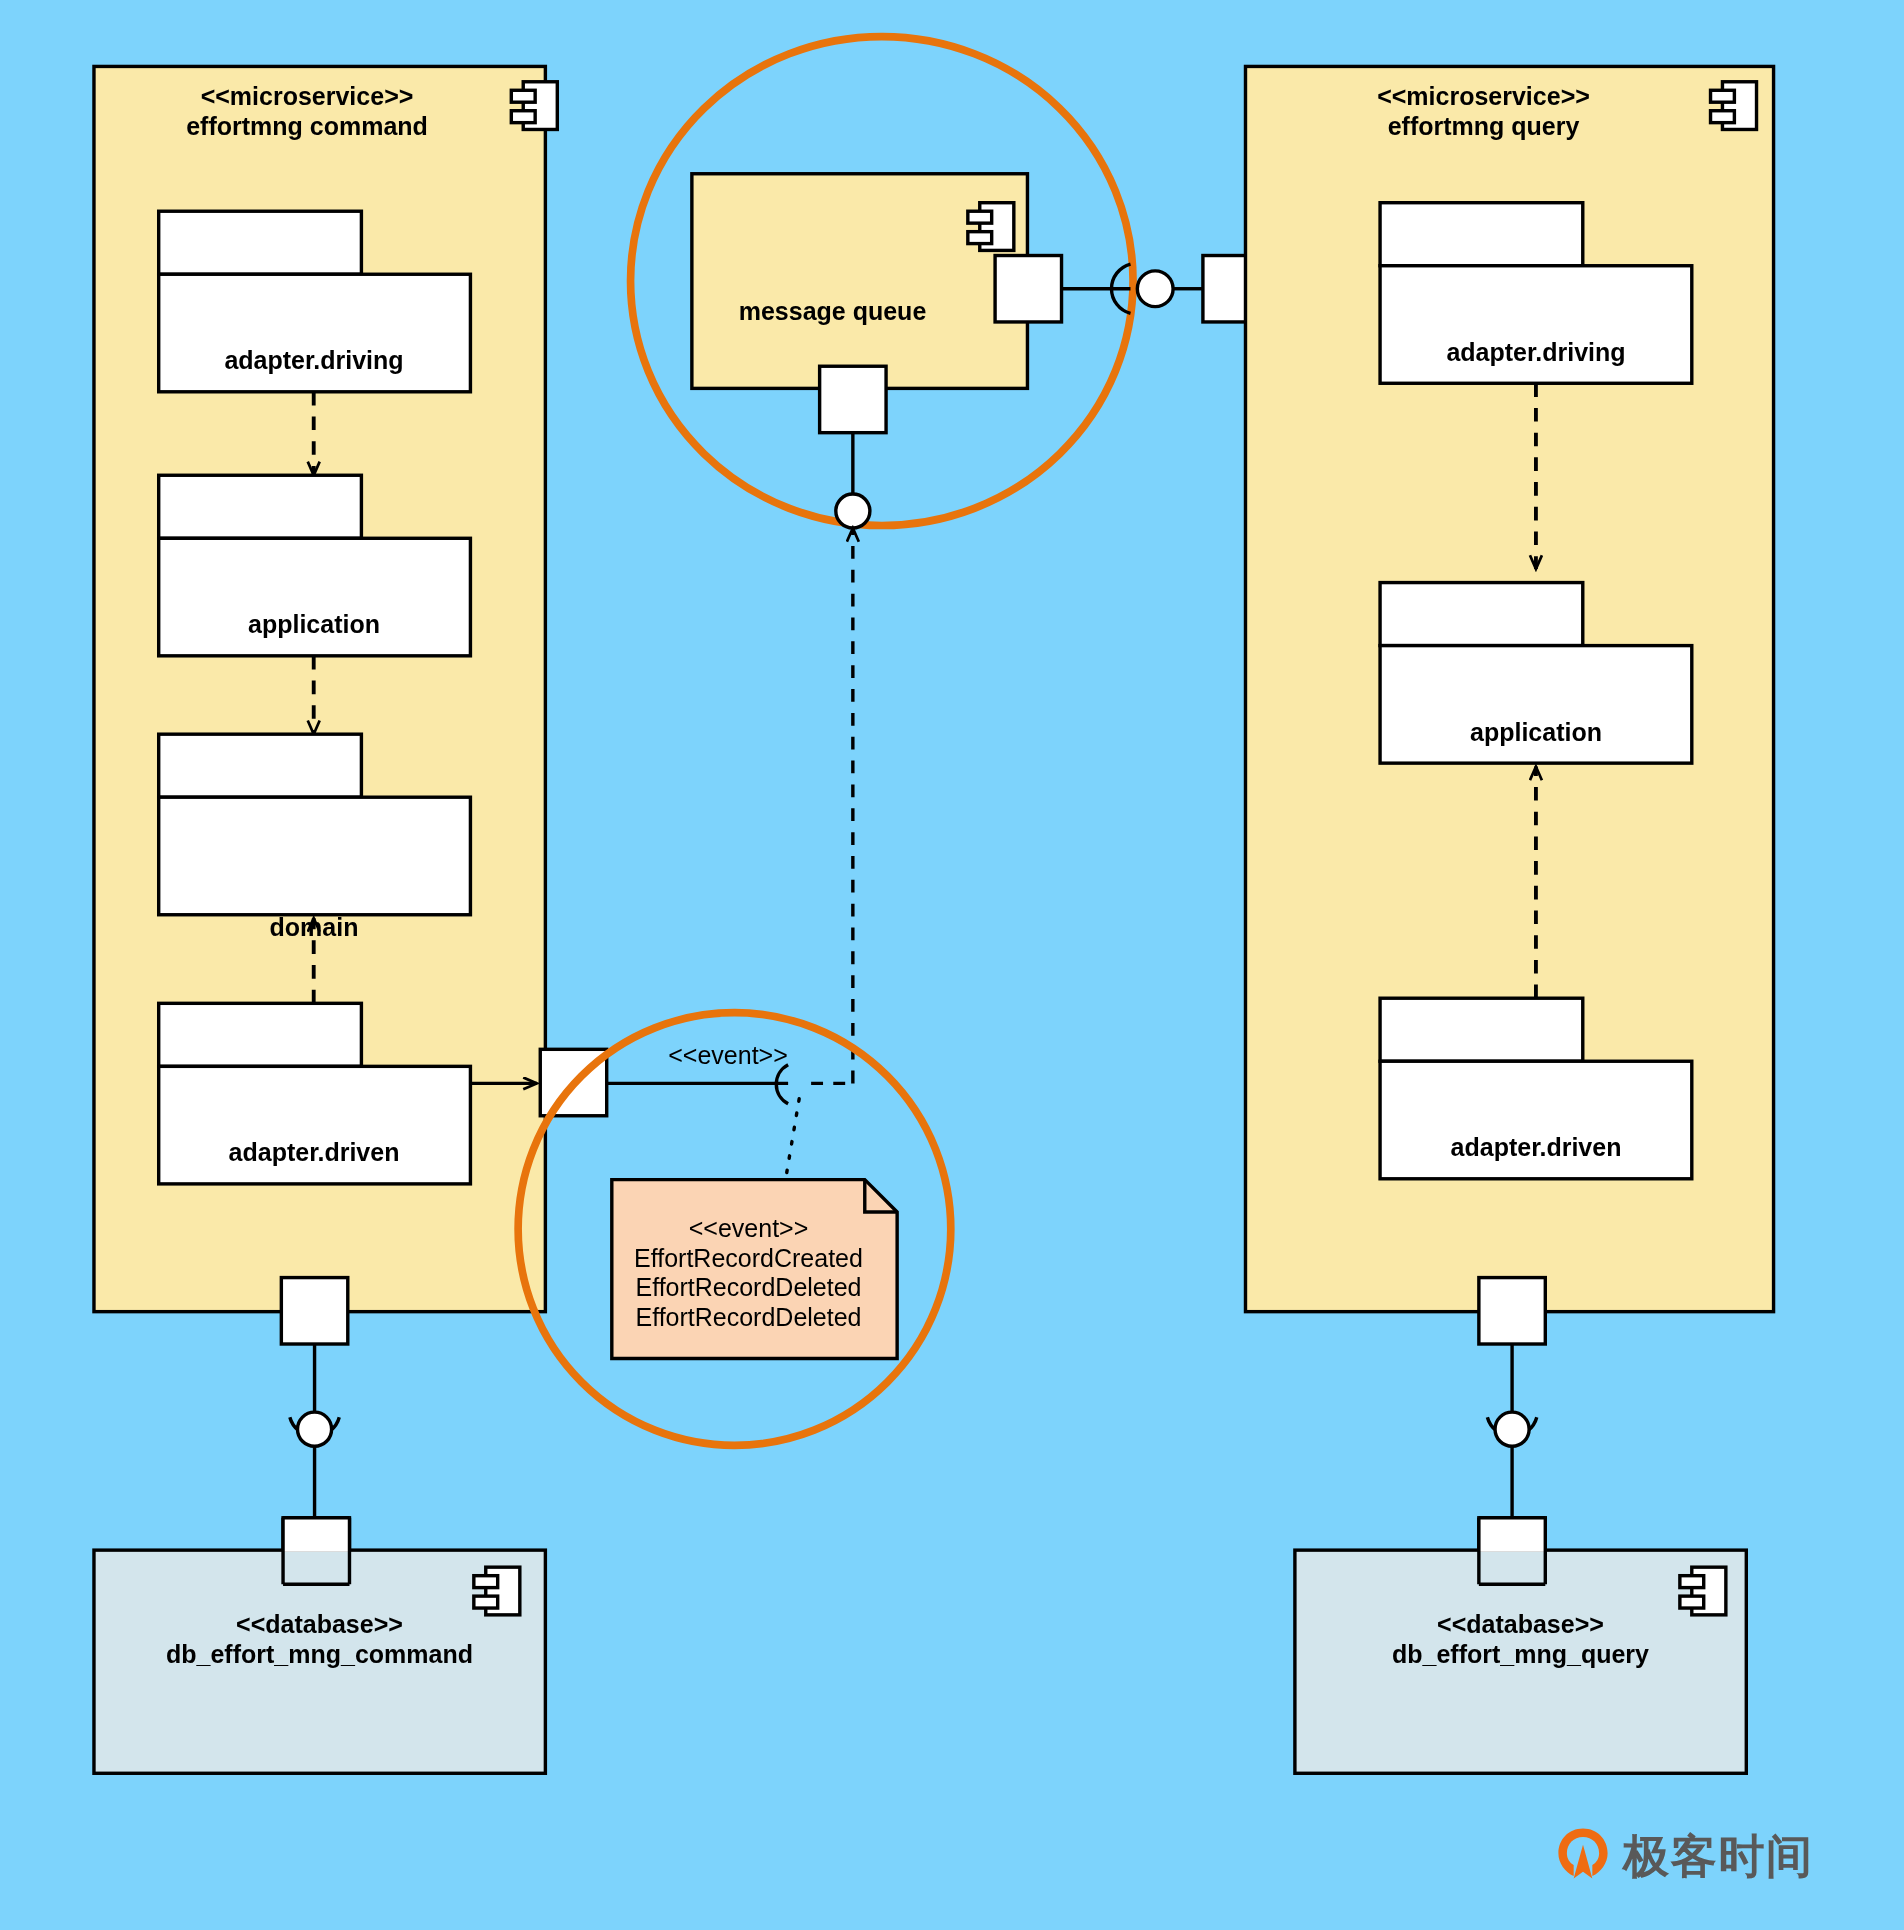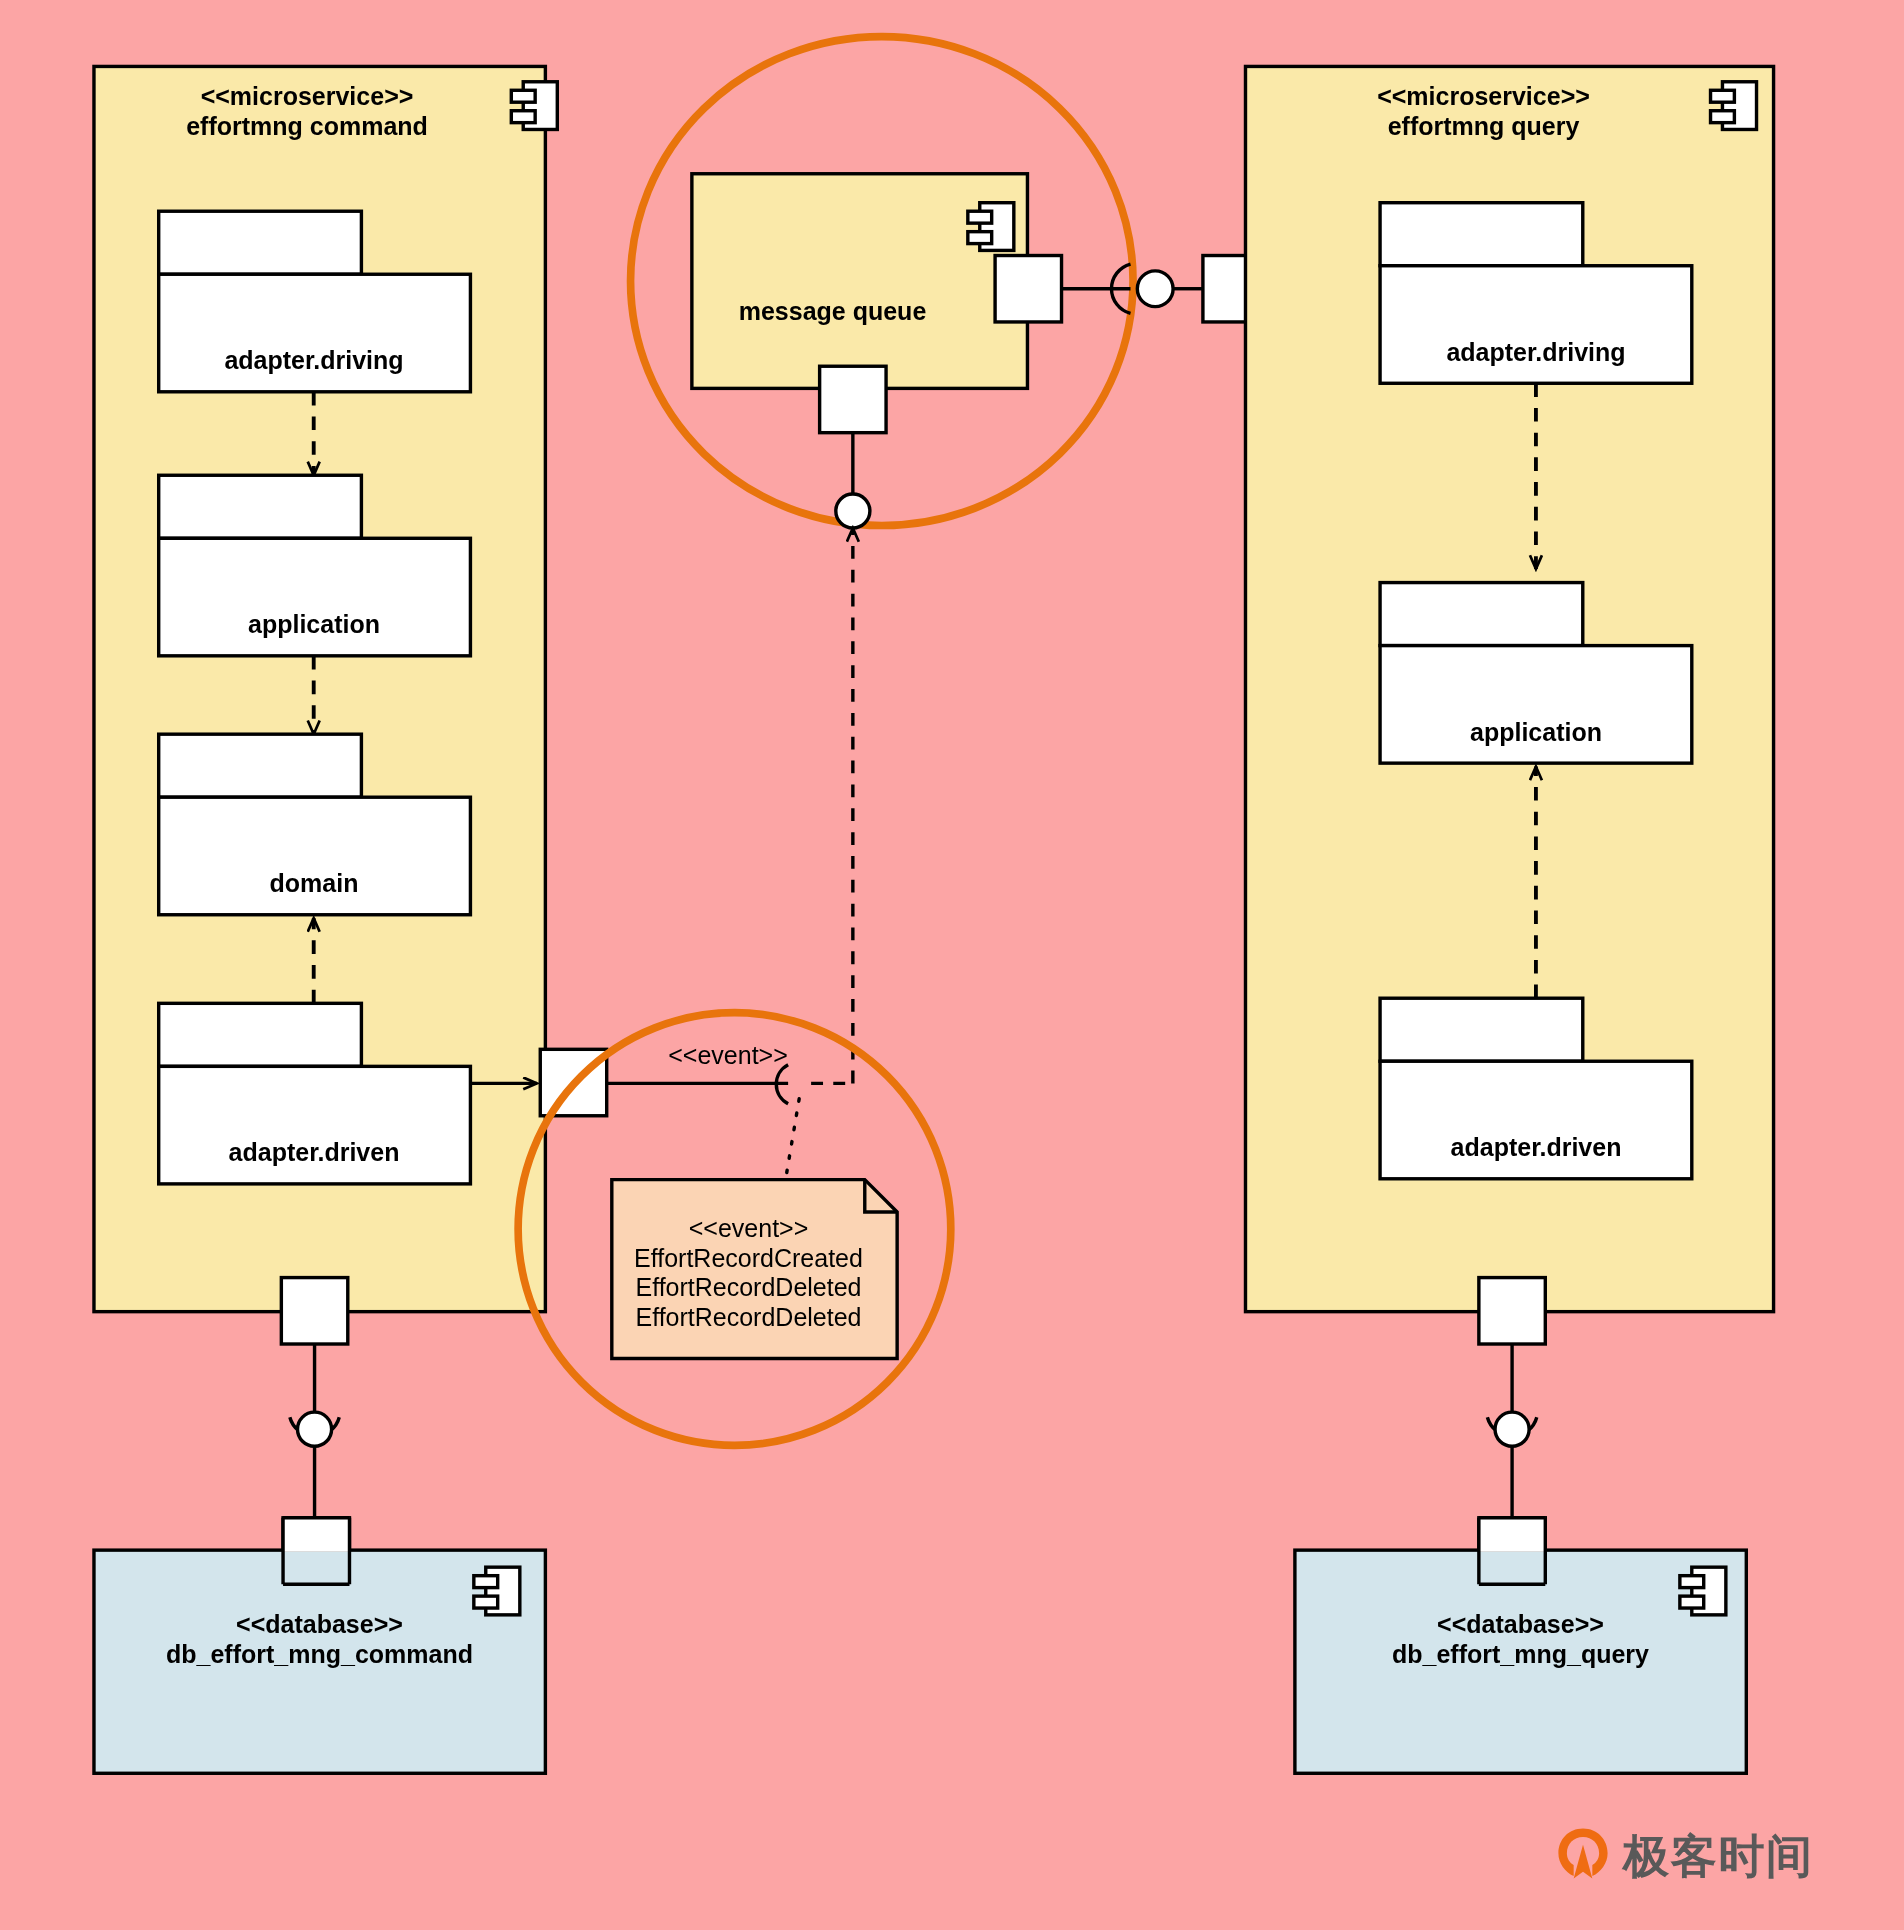--- a/index.html
+++ b/index.html
@@ -7,21 +7,21 @@
     padding: 0;
     background: #ffffff;
   }
   body {
     font-family: "Liberation Sans", sans-serif;
   }
   #stage {
     position: relative;
     width: 1905px;
     height: 1930px;
-    background: #fca5a5;
+    background: #7dd3fc;
     overflow: hidden;
   }
   #svg-layer {
     position: absolute;
     left: 0;
     top: 0;
     width: 1905px;
     height: 1930px;
   }
   .txt {
@@ -239,21 +239,21 @@
     </g>
   </svg>
 
   <div class="txt svc-label" style="left:94px; top:82px; width:426px;">
     <div>&lt;&lt;microservice&gt;&gt;</div>
     <div>effortmng command</div>
   </div>
 
   <div class="txt pkg-label" style="left:158px; top:320px; width:312px;">adapter.driving</div>
   <div class="txt pkg-label" style="left:158px; top:584px; width:312px;">application</div>
-  <div class="txt pkg-label" style="left:158px; top:843px; width:312px;">domain</div>
+  <div class="txt pkg-label" style="left:158px; top:887px; width:312px;">domain</div>
   <div class="txt pkg-label" style="left:158px; top:1112px; width:312px;">adapter.driven</div>
 
   <div class="txt pkg-label" style="left:692px; top:271px; width:281px;">message queue</div>
 
   <div class="txt event-edge-label" style="left:630px; top:1041px; width:196px;">&lt;&lt;event&gt;&gt;</div>
 
   <div class="txt note-label" style="left:612px; top:1214px; width:273px;">
     <div>&lt;&lt;event&gt;&gt;</div>
     <div>EffortRecordCreated</div>
     <div>EffortRecordDeleted</div>

